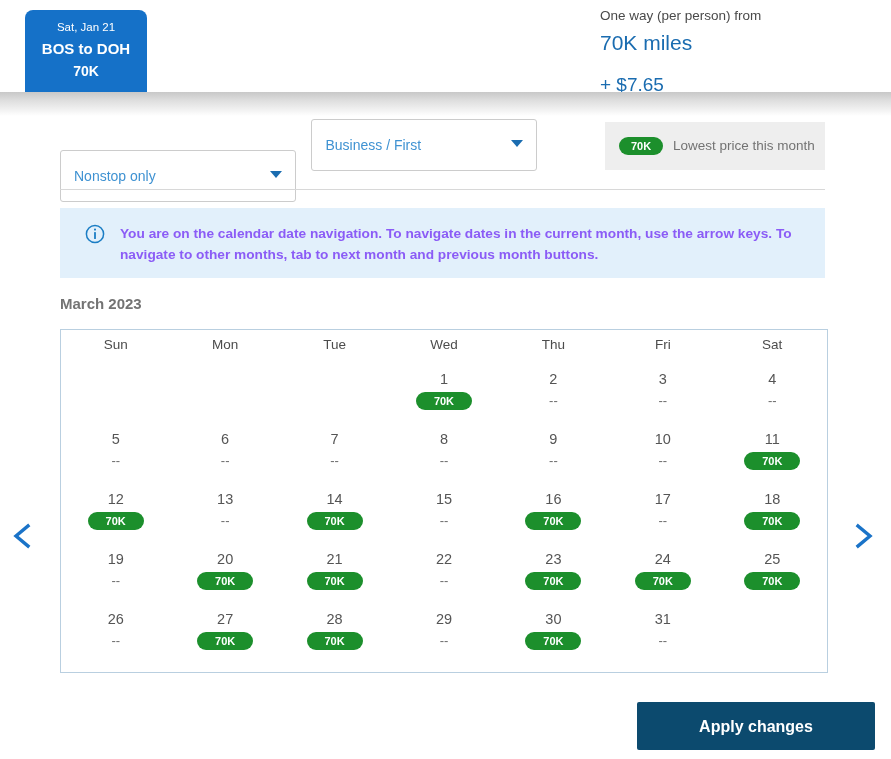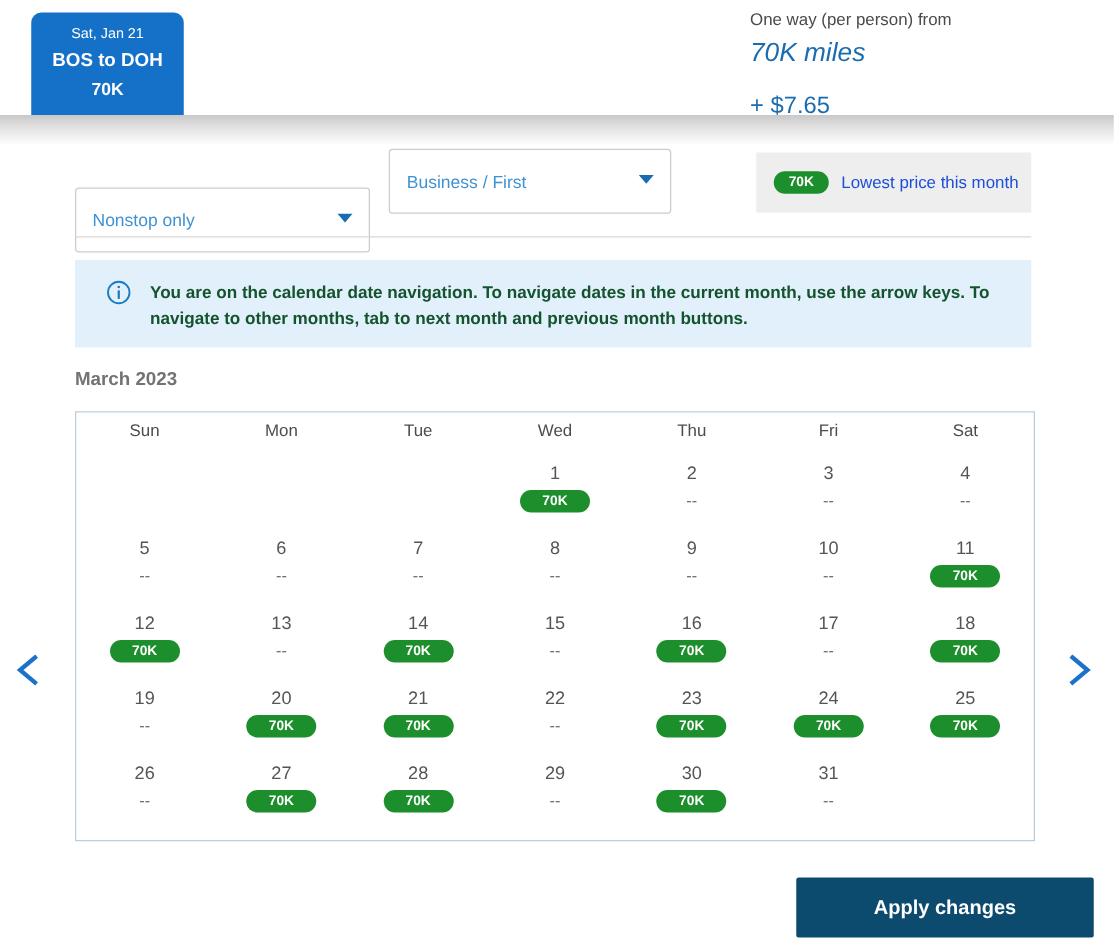--- a/index.html
+++ b/index.html
@@ -66,21 +66,20 @@
   .price-label {
     font-size: 13.5px;
     color: #4a4a4a;
     line-height: 20px;
   }
   .price-miles {
     font-size: 21px;
     color: #1a6cb0;
     line-height: 28px;
     margin-top: 3px;
-    font-style: italic;
   }
   .price-fee {
     font-size: 19px;
     color: #1a6cb0;
     line-height: 26px;
     margin-top: 15px;
   }
 
   .header-shadow {
     position: absolute;
@@ -148,21 +147,21 @@
     font-size: 11px;
     font-weight: bold;
     text-align: center;
     line-height: 18px;
   }
   .legend-text {
     position: absolute;
     left: 68px;
     top: 15px;
     font-size: 13.5px;
-    color: #1d4ed8;
+    color: #737373;
     line-height: 18px;
   }
 
   .divider {
     position: absolute;
     left: 60px;
     top: 189px;
     width: 765px;
     height: 1px;
     background: #d8d8d8;
@@ -186,21 +185,21 @@
     height: 20px;
   }
   .info-text {
     position: absolute;
     left: 60px;
     top: 15px;
     width: 690px;
     font-size: 13.7px;
     font-weight: bold;
     line-height: 21px;
-    color: #14532d;
+    color: #8b5cf6;
   }
 
   
   .month-title {
     position: absolute;
     left: 60px;
     top: 295px;
     font-size: 15px;
     font-weight: bold;
     color: #737373;

